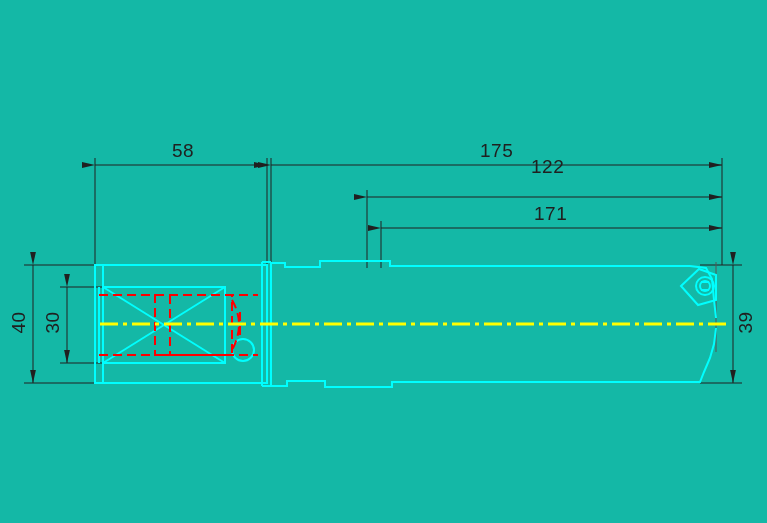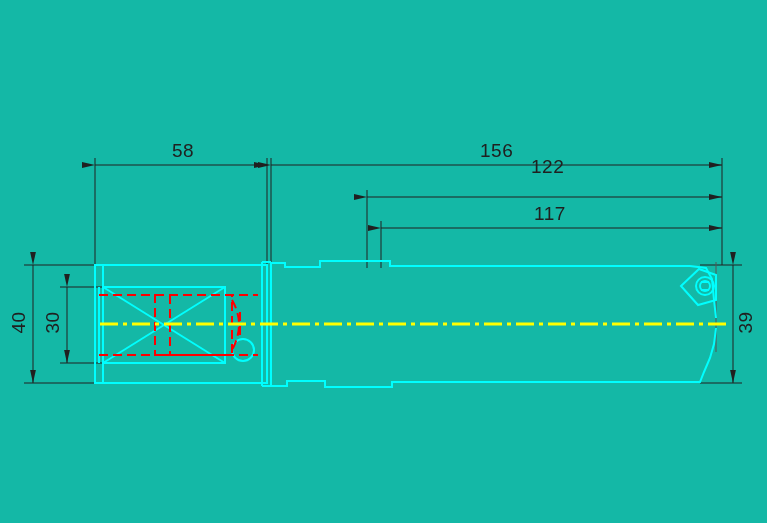--- a/index.html
+++ b/index.html
@@ -118,25 +118,25 @@
     </g>
 
     <g>
       <line x1="100" y1="324" x2="730" y2="324" stroke="#ffff00" stroke-width="3" stroke-dasharray="18,5,4,5"></line>
     </g>
 
   </svg>
 
   <div class="dimtext" style="left:172px;top:141px;">58</div>
 
-  <div class="dimtext" style="left:480px;top:141px;">156</div>
+  <div class="dimtext" style="left:480px;top:141px;">175</div>
 
   <div class="dimtext" style="left:531px;top:157px;">122</div>
 
-  <div class="dimtext" style="left:534px;top:204px;">117</div>
+  <div class="dimtext" style="left:534px;top:204px;">171</div>
 
   <div class="dimtext rot" style="left:6px;top:313px;width:24px;text-align:center;">40</div>
 
   <div class="dimtext rot" style="left:40px;top:313px;width:24px;text-align:center;">30</div>
 
   <div class="dimtext rot" style="left:733px;top:313px;width:24px;text-align:center;">39</div>
 
 </div>
 
 </body></html>

